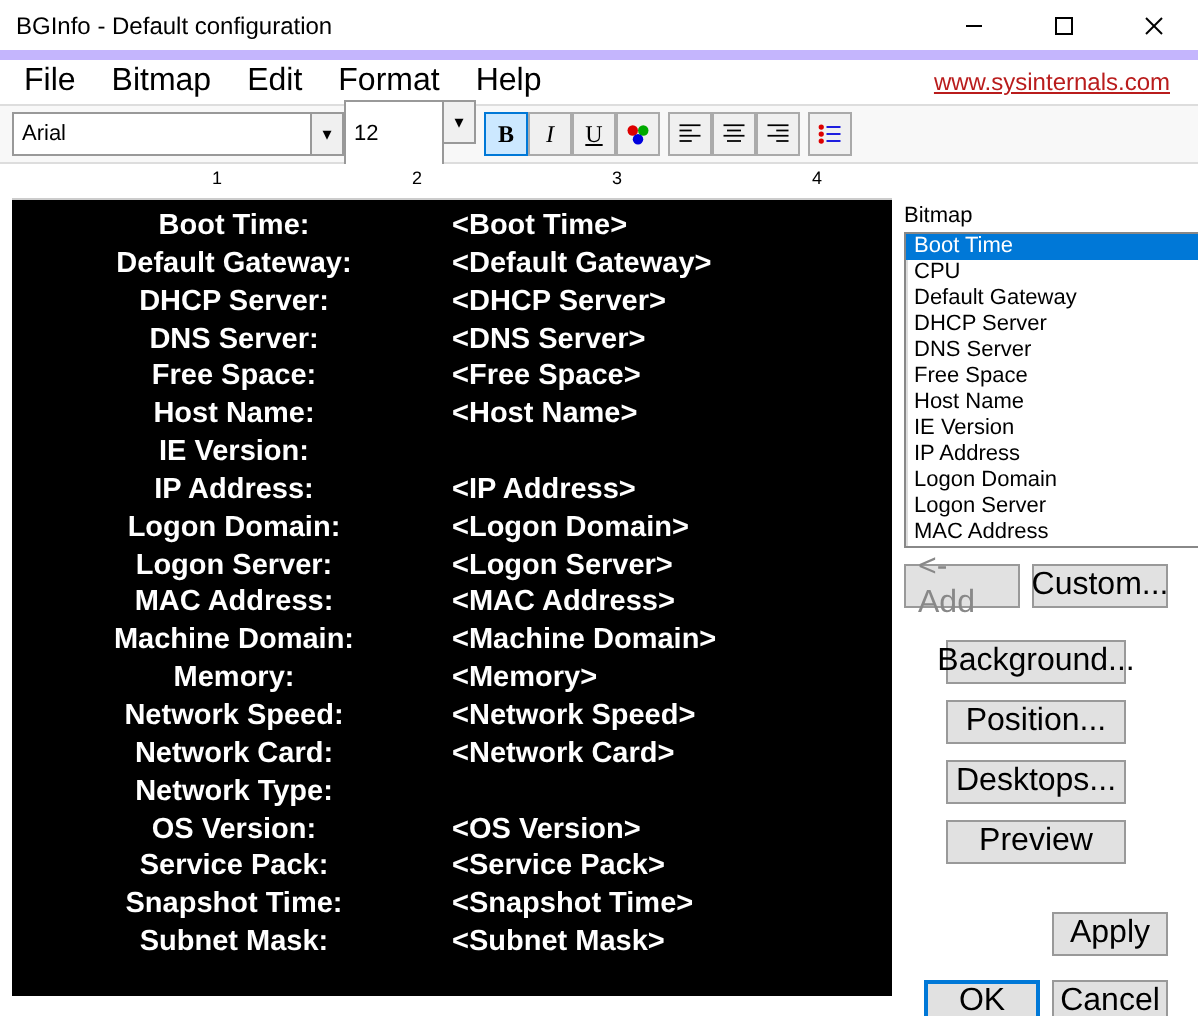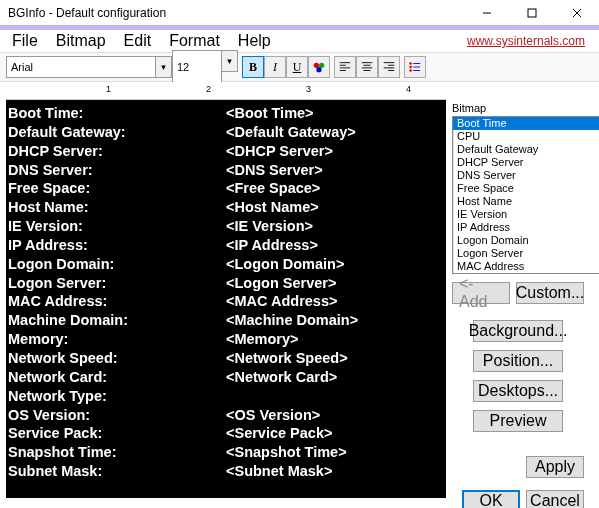--- a/index.html
+++ b/index.html
@@ -16,21 +16,21 @@
 .size-select { width: 50px; height: 22px; border: 1px solid #999; font-size: 11px; padding: 16px 4px; background: #fff; }
 .dd-arrow { width: 16px; height: 22px; border: 1px solid #999; border-left: none; background: #f0f0f0; display: flex; align-items: center; justify-content: center; font-size: 9px; }
 .tbtn { width: 22px; height: 22px; border: 1px solid #aaa; background: #f0f0f0; display: flex; align-items: center; justify-content: center; font-size: 12px; font-family: "Times New Roman", serif; }
 .tbtn.active { background: #cce8ff; border-color: #0078d7; }
 .tbtn svg { width: 14px; height: 14px; }
 .ruler { height: 18px; background: #fff; border-bottom: 1px solid #ccc; position: relative; font-size: 9px; margin: 0 6px; width: 440px; }
 .ruler-mark { position: absolute; top: 2px; }
 .content-row { display: flex; height: 404px; }
 .editor-wrap { width: 452px; padding: 0 6px; }
 .editor { width: 440px; height: 398px; background: #000; color: #fff; font-family: Arial, sans-serif; font-size: 14.5px; font-weight: bold; overflow: hidden; padding: 4px 2px; line-height: 1.3; }
-.editor-row { display: flex; white-space: nowrap; }
+.editor-row { display: flex; white-space: nowrap; text-align: center; }
 .editor-label { width: 218px; }
 .side { width: 140px; padding: 2px 8px 0 0; }
 .side-label { font-size: 11px; margin-bottom: 2px; }
 .fieldlist { width: 148px; height: 158px; border: 1px solid #888; overflow: hidden; background: #fff; font-size: 11px; box-shadow: inset 1px 1px 0 #ddd; }
 .fieldlist-item { padding: 0 4px; line-height: 13px; white-space: nowrap; }
 .fieldlist-item.sel { background: #0078d7; color: #fff; }
 .btnrow { display: flex; gap: 6px; margin-top: 8px; }
 .winbtn { height: 22px; border: 1px solid #999; background: #e1e1e1; font-size: 16px; display: flex; align-items: center; justify-content: center; padding: 0 6px; min-width: 58px; }
 .winbtn.disabled { color: #888; }
 .winbtn.primary { border: 2px solid #0078d7; }
@@ -160,21 +160,20 @@
         <div class="editor-row">
           <span class="editor-label">Free Space:</span>
           <span>&lt;Free Space&gt;</span>
         </div>
         <div class="editor-row">
           <span class="editor-label">Host Name:</span>
           <span>&lt;Host Name&gt;</span>
         </div>
         <div class="editor-row">
           <span class="editor-label">IE Version:</span>
-          <span>&lt;IE Version&gt;</span>
         </div>
         <div class="editor-row">
           <span class="editor-label">IP Address:</span>
           <span>&lt;IP Address&gt;</span>
         </div>
         <div class="editor-row">
           <span class="editor-label">Logon Domain:</span>
           <span>&lt;Logon Domain&gt;</span>
         </div>
         <div class="editor-row">

